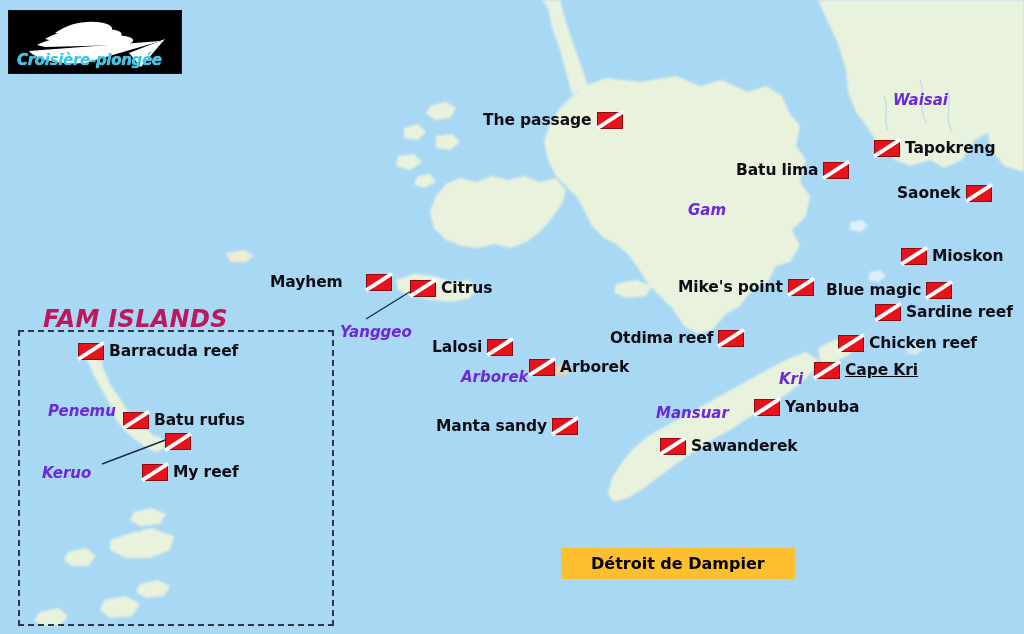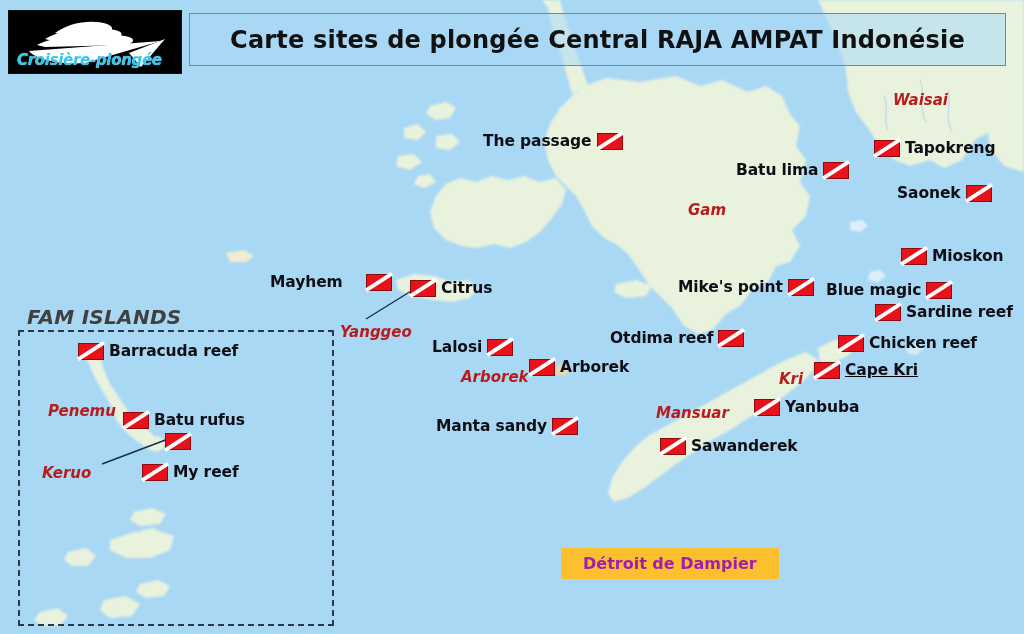--- a/index.html
+++ b/index.html
@@ -82,38 +82,38 @@
     left: 18px;
     top: 330px;
     width: 316px;
     height: 296px;
     border: 2px dashed #2b3a4a;
     box-sizing: border-box;
     background: transparent;
   }
   #fam-title {
     position: absolute;
-    left: 27px;
+    left: 43px;
     top: 305px;
     font-family: "DejaVu Sans", sans-serif;
-    font-size: 20px;
+    font-size: 24px;
     font-weight: 700;
     font-style: italic;
-    color: #404040;
+    color: #be185d;
     letter-spacing: 0.3px;
   }
 
   
   .island-label {
     position: absolute;
     font-family: "DejaVu Sans", sans-serif;
     font-size: 15px;
     font-weight: 700;
     font-style: italic;
-    color: #b91c1c;
+    color: #6d28d9;
     white-space: nowrap;
   }
 
   
   .site {
     position: absolute;
     display: flex;
     align-items: center;
     gap: 5px;
     white-space: nowrap;
@@ -155,23 +155,23 @@
     width: 1024px;
     height: 634px;
     pointer-events: none;
   }
 
   
   #detroit {
     position: absolute;
     left: 561px;
     top: 548px;
-    padding: 6px 22px;
+    padding: 6px 30px;
     background: #fcc02e;
-    color: #a21caf;
+    color: #000000;
     font-family: "DejaVu Sans", sans-serif;
     font-size: 16px;
     font-weight: 700;
     border-radius: 1px;
   }
 </style>
 </head>
 <body>
 
 <div id="map-root">
@@ -269,21 +269,21 @@
       <div class="island-label" style="left: 688px; top: 201px;">Gam</div>
       <div class="island-label" style="left: 340px; top: 323px;">Yanggeo</div>
       <div class="island-label" style="left: 461px; top: 368px;">Arborek</div>
       <div class="island-label" style="left: 779px; top: 370px; text-align: center;">Kri</div>
       <div class="island-label" style="left: 656px; top: 404px;">Mansuar</div>
       <div class="island-label" style="left: 48px; top: 402px;">Penemu</div>
       <div class="island-label" style="left: 42px; top: 464px;">Keruo</div>
     </div>
 
   <div id="dive-sites">
-      <div class="site flag-right" style="left: 483px; top: 132px;">
+      <div class="site flag-right" style="left: 483px; top: 111px;">
         <span class="diveflag"></span>
         <span class="name">The passage</span>
       </div>
       <div class="site flag-left" style="left: 874px; top: 139px;">
         <span class="diveflag"></span>
         <span class="name">Tapokreng</span>
       </div>
       <div class="site flag-right" style="left: 736px; top: 161px;">
         <span class="diveflag"></span>
         <span class="name">Batu lima</span>
@@ -373,17 +373,14 @@
         <path d="M 46 22 C 60 11, 84 8, 98 13 C 106 16, 104 21, 96 22 L 54 24 Z"></path>
         <path d="M 36 28 C 52 18, 86 15, 106 19 C 116 21, 114 27, 104 28 L 44 30 Z"></path>
         <path d="M 28 34 C 46 24, 92 21, 116 25 C 128 27, 126 33, 114 34 L 36 36 Z"></path>
         <path d="M 20 40 L 152 30 L 76 52 C 50 54, 26 48, 20 40 Z"></path>
         <path d="M 120 42 L 156 28 L 132 56 Z"></path>
       </g>
     </svg>
     <div id="logo-text">Croisière-plongée</div>
   </div>
 
-  <div id="title-banner">
-    <div id="title-text">Carte sites de plongée Central RAJA AMPAT Indonésie</div>
-  </div>
 
 </div>
 
 </body></html>

